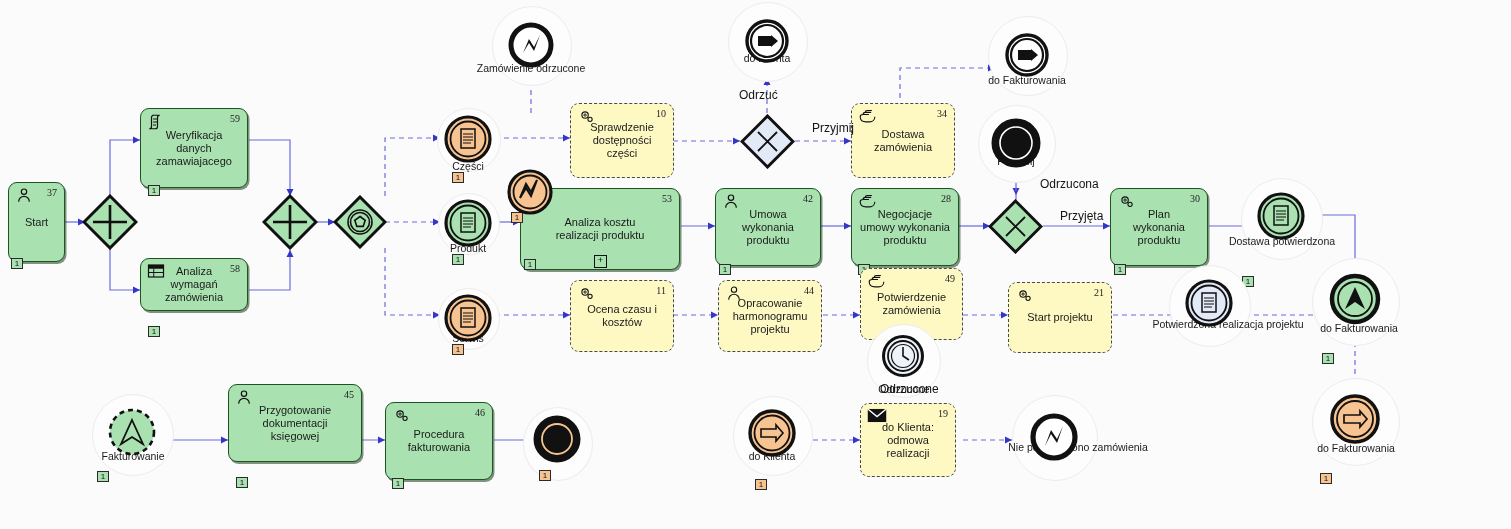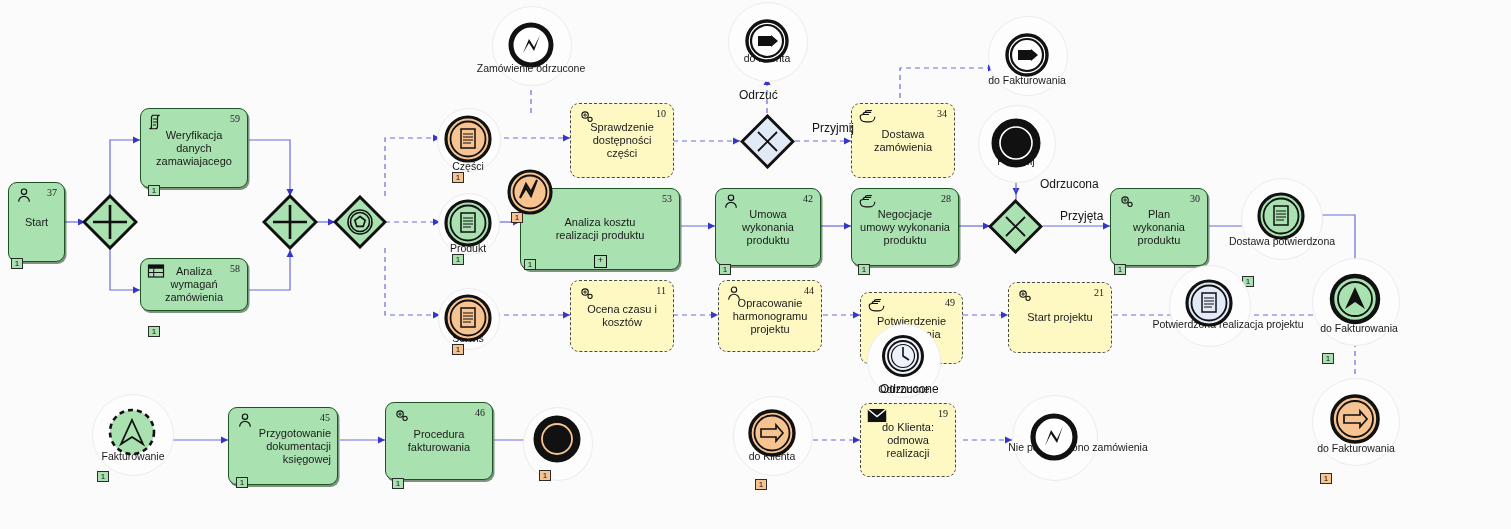--- a/index.html
+++ b/index.html
@@ -245,21 +245,21 @@
     <span class="ticon">
       <svg width="19" height="16" viewBox="0 0 26 20">
           <path d="M3 11c0-2 2-3 4-3h8M7 8c0-2 1-3 3-3h8M10 5c0-2 1-2.5 3-2.5h6M3 11c0 4 3 7 8 7h5c4 0 7-3 7-7" fill="none" stroke="#111" stroke-width="1.5"></path>
         </svg>
     </span>
     <span class="num">28</span>
     <span class="lbl">Negocjacje<br>umowy wykonania<br>produktu</span>
   </div>
   <div class="chip green" style="left:858px;top:264px;">1</div>
 
-  <div class="node task dim" style="left:860px;top:292px;width:103px;height:72px;">
+  <div class="node task dim" style="left:860px;top:268px;width:103px;height:72px;">
     <span class="ticon">
       <svg width="19" height="16" viewBox="0 0 26 20">
           <path d="M3 11c0-2 2-3 4-3h8M7 8c0-2 1-3 3-3h8M10 5c0-2 1-2.5 3-2.5h6M3 11c0 4 3 7 8 7h5c4 0 7-3 7-7" fill="none" stroke="#111" stroke-width="1.5"></path>
         </svg>
     </span>
     <span class="num">49</span>
     <span class="lbl">Potwierdzenie<br>zamówienia</span>
   </div>
 
   <div class="node task dim" style="left:1008px;top:282px;width:104px;height:71px;">
@@ -281,21 +281,21 @@
           <circle cx="10" cy="10" r="1.6" fill="none" stroke="#111" stroke-width="1.4"></circle>
           <circle cx="17" cy="16" r="3" fill="none" stroke="#111" stroke-width="1.5"></circle>
         </svg>
     </span>
     <span class="num">30</span>
     <span class="lbl">Plan<br>wykonania<br>produktu</span>
   </div>
   <div class="chip green" style="left:1114px;top:264px;">1</div>
   <div class="chip green" style="left:1242px;top:276px;">1</div>
 
-  <div class="node task active" style="left:228px;top:407px;width:110px;height:78px;text-align:right;">
+  <div class="node task active" style="left:228px;top:384px;width:134px;height:78px;">
     <span class="ticon">
       <svg width="16" height="16" viewBox="0 0 24 24">
           <circle cx="12" cy="7" r="4" fill="none" stroke="#111" stroke-width="1.8"></circle>
           <path d="M4 22c0-5 4-8 8-8s8 3 8 8" fill="none" stroke="#111" stroke-width="1.8"></path>
         </svg>
     </span>
     <span class="num">45</span>
     <span class="lbl">Przygotowanie<br>dokumentacji<br>księgowej</span>
   </div>
   <div class="chip green" style="left:236px;top:477px;">1</div>

